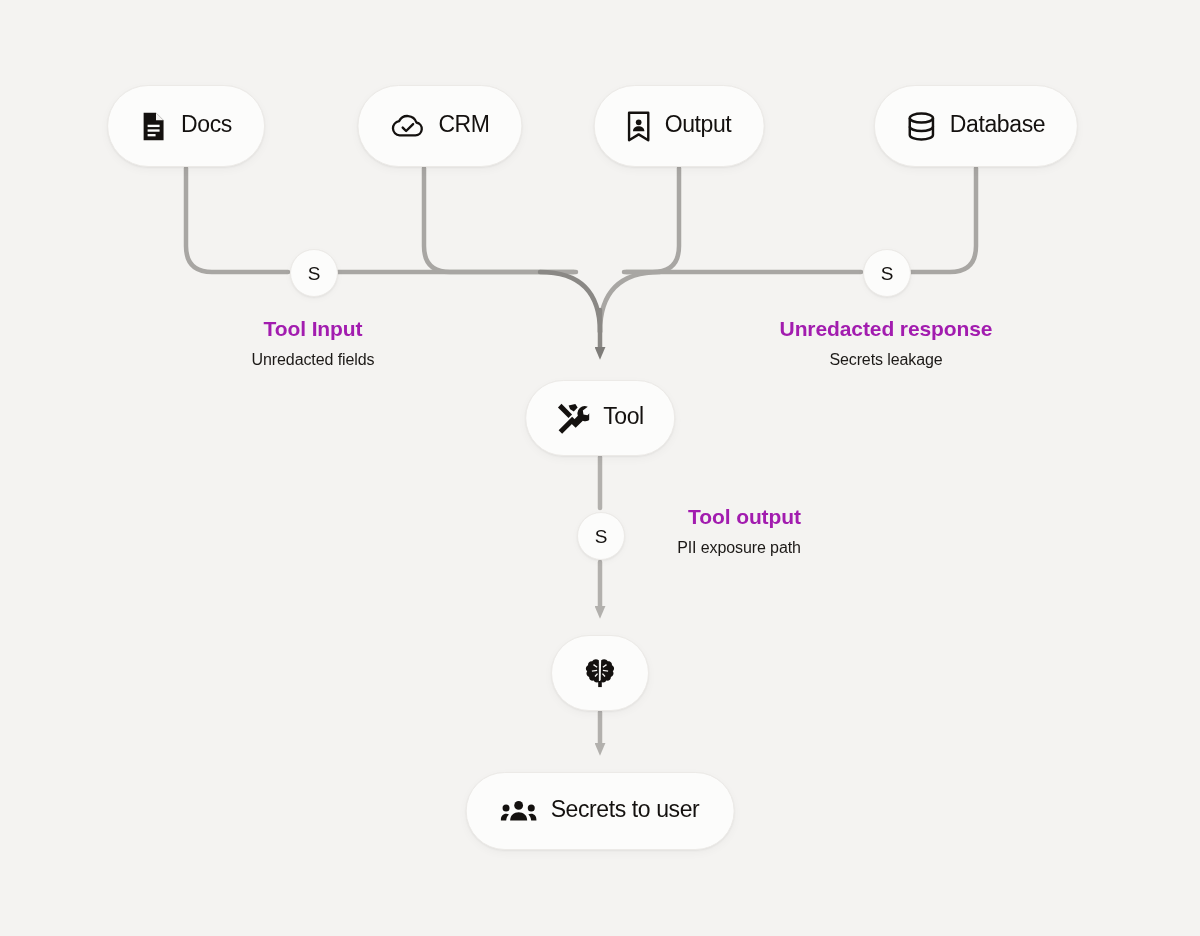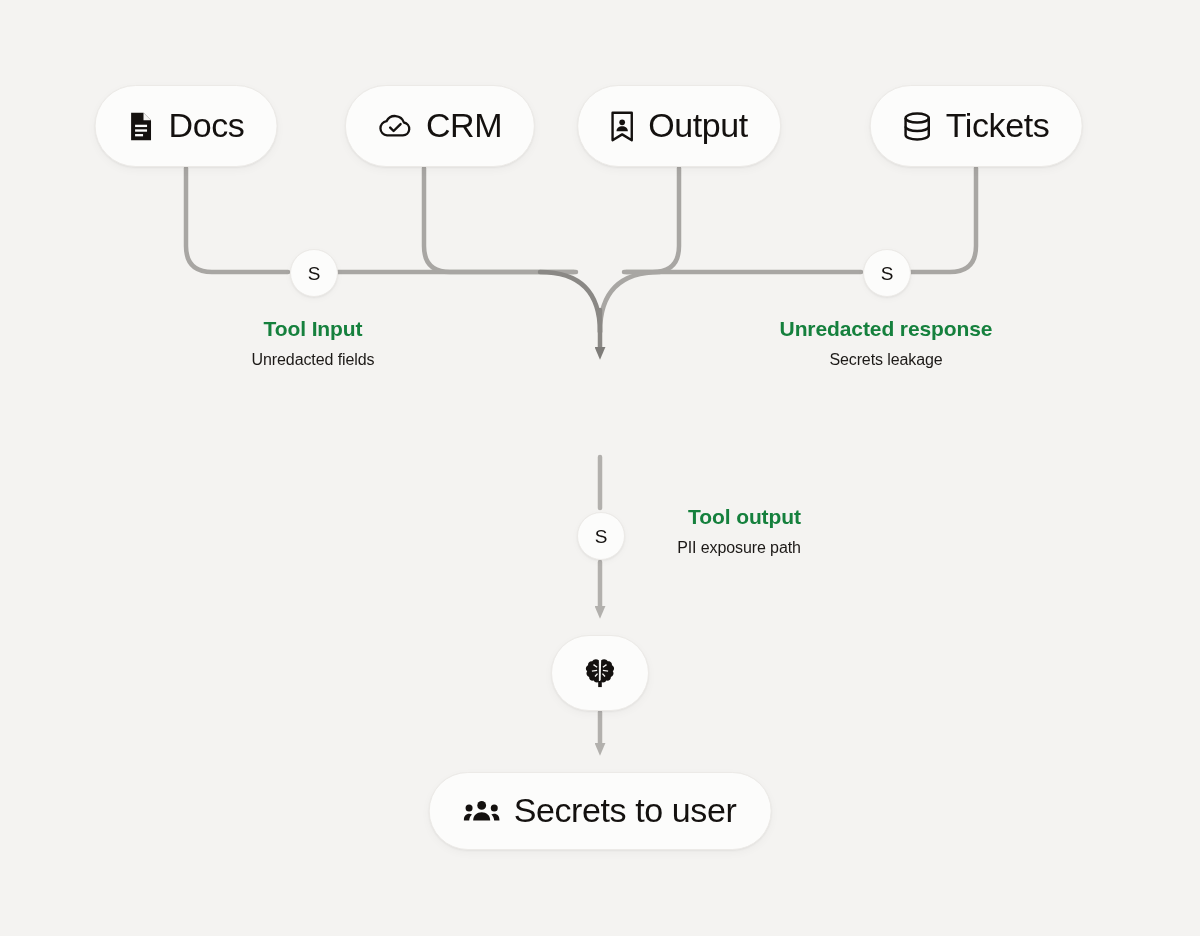--- a/index.html
+++ b/index.html
@@ -37,21 +37,21 @@
     box-sizing: border-box;
     background: #fcfcfb;
     border: 1px solid #eceae7;
     border-radius: 999px;
     box-shadow: 0 1px 2px rgba(0,0,0,0.05), 0 3px 10px rgba(0,0,0,0.035);
     color: #14110f;
     white-space: nowrap;
     transform: translateX(-50%);
   }
   .node .node-label {
-    font-size: 34px;
+    font-size: 23px;
     font-weight: 400;
     letter-spacing: -0.4px;
     line-height: 1;
     padding-bottom: 3px;
   }
   .node .node-icon {
     display: flex;
     align-items: center;
     justify-content: center;
     flex: 0 0 auto;
@@ -94,21 +94,21 @@
 
   
   .caption {
     position: absolute;
     text-align: center;
     line-height: 1;
   }
   .caption .cap-title {
     font-size: 21px;
     font-weight: 700;
-    color: #15803d;
+    color: #a21caf;
     letter-spacing: -0.1px;
     display: block;
     margin-bottom: 13px;
   }
   .caption .cap-sub {
     font-size: 16px;
     font-weight: 400;
     color: #1c1917;
     letter-spacing: -0.1px;
     display: block;
@@ -210,23 +210,34 @@
   </div>
 
   <div class="node src-node" id="node-database">
     <span class="node-icon">
       <svg width="29" height="29" viewBox="0 0 26 26">
         <ellipse cx="13" cy="5.4" rx="10.4" ry="4.1" fill="none" stroke="#14110f" stroke-width="2.2"></ellipse>
         <path d="M2.6 5.4v15.2c0 2.3 4.7 4.1 10.4 4.1s10.4-1.8 10.4-4.1V5.4" fill="none" stroke="#14110f" stroke-width="2.2"></path>
         <path d="M2.6 13c0 2.3 4.7 4.1 10.4 4.1s10.4-1.8 10.4-4.1" fill="none" stroke="#14110f" stroke-width="2.2"></path>
       </svg>
     </span>
-    <span class="node-label">Tickets</span>
-  </div>
-
+    <span class="node-label">Database</span>
+  </div>
+
+  <div class="node" id="node-tool">
+    <span class="node-icon">
+      <svg width="33" height="31" viewBox="0 0 30 28">
+        <path d="M2.2 24.6l12.3-12.3 3.2 3.2L5.4 27.8z" fill="#14110f"></path>
+        <path d="M1.6 3.9l3.2-3.2 9.6 9.6-3.2 3.2z" fill="#14110f"></path>
+        <path d="M11.3 2.1l6.1-1.3 2.1 3.3-3.5 3.5-3.3-2.1z" fill="#14110f"></path>
+        <path d="M28.7 3.3a6.6 6.6 0 0 0-9 8.2L13.2 18l4.5 4.5 6.5-6.5a6.6 6.6 0 0 0 8.2-9l-4 4-3.6-.6-.6-3.6z" fill="#14110f"></path>
+      </svg>
+    </span>
+    <span class="node-label">Tool</span>
+  </div>
 
   <div class="node" id="node-agent">
     <span class="node-icon">
       <svg width="32" height="30" viewBox="0 0 30 28">
         <path d="M13.9 2.1c-1.9-1.6-5-1.3-6.2.9-2.4-.3-4.3 1.6-3.9 3.8-2.3 1-2.7 4-0.8 5.6-1.4 1.9-.5 4.7 1.8 5.3-.2 2.3 2 4.1 4.2 3.4 1 2.1 4 2.5 5.5.8z" fill="#14110f"></path>
         <path d="M16.1 2.1c1.9-1.6 5-1.3 6.2.9 2.4-.3 4.3 1.6 3.9 3.8 2.3 1 2.7 4 .8 5.6 1.4 1.9.5 4.7-1.8 5.3.2 2.3-2 4.1-4.2 3.4-1 2.1-4 2.5-5.5.8z" fill="#14110f"></path>
         <path d="M13.3 20.6h3.4v6.6h-3.4z" fill="#14110f"></path>
         <path d="M14.6 4.5v17" stroke="#f4f3f1" stroke-width="1.3" fill="none"></path>
         <path d="M8.9 6.2l3.4 2.4M7.4 12.3l4.9-.8M10.3 17.2l2.4-2.6" stroke="#f4f3f1" stroke-width="1.3" fill="none"></path>
         <path d="M21.1 6.2l-3.4 2.4M22.6 12.3l-4.9-.8M19.7 17.2l-2.4-2.6" stroke="#f4f3f1" stroke-width="1.3" fill="none"></path>

